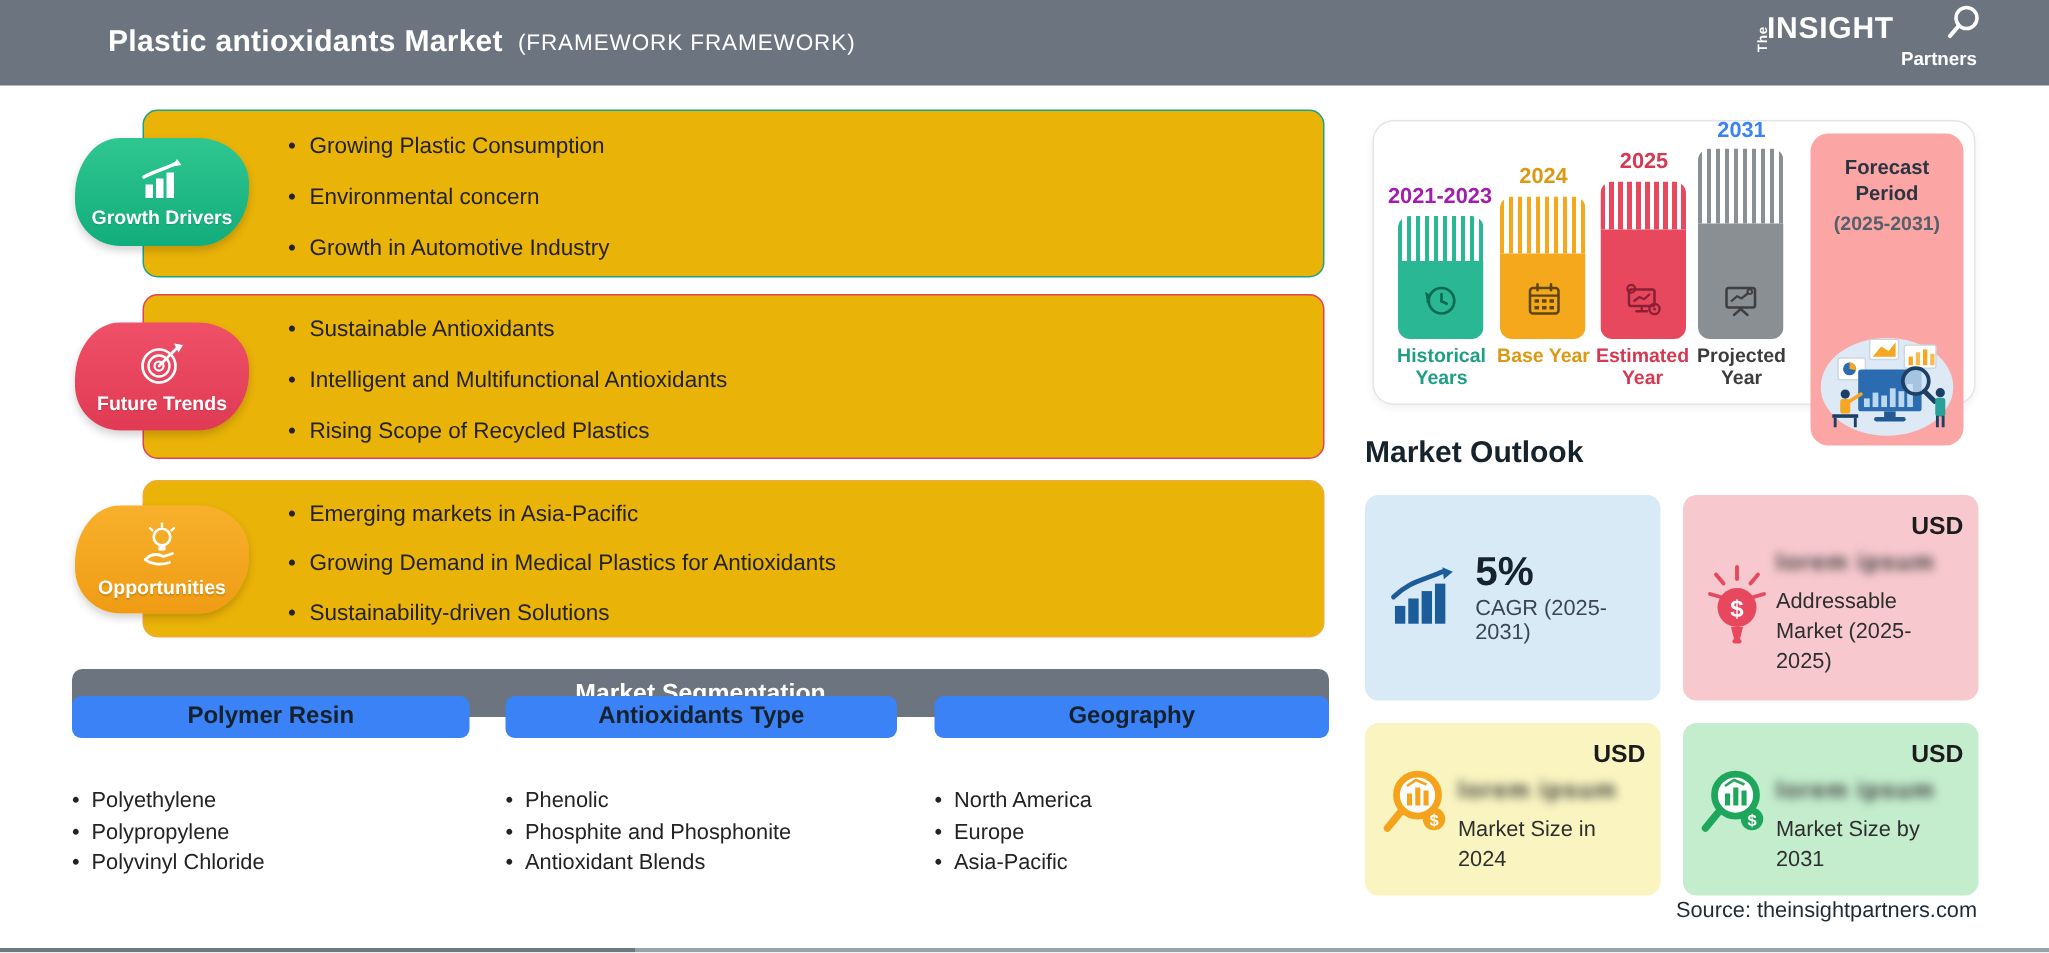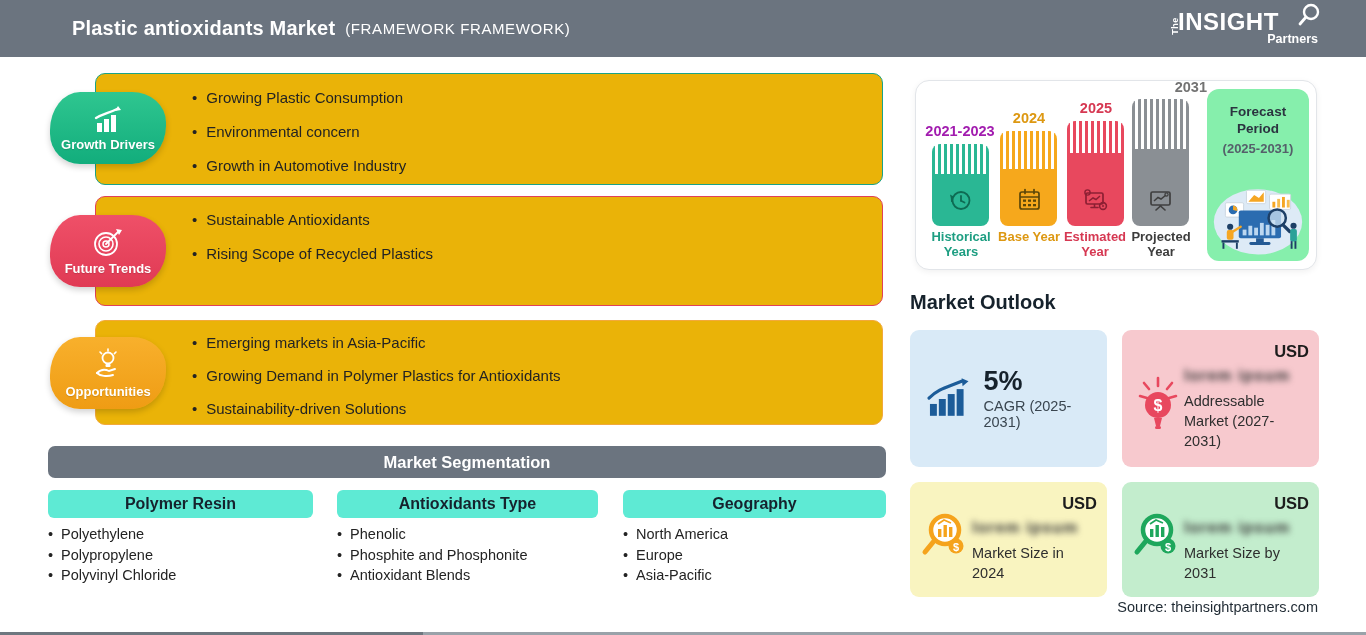--- a/index.html
+++ b/index.html
@@ -6,21 +6,21 @@
   .canvas{position:relative;width:1366px;height:635px;background:#ffffff;overflow:hidden;
           font-family:"Liberation Sans",sans-serif;color:#222;}
 
   
   .header{position:absolute;left:0;top:0;width:1366px;height:57px;background:#6b747f;
           display:flex;align-items:center;}
   .header-title{margin-left:72px;color:#fff;font-size:20px;font-weight:bold;letter-spacing:.2px;}
   .header-subtitle{color:#fff;font-size:15px;font-weight:500;margin-left:10px;letter-spacing:.6px;}
   .logo{position:absolute;right:56px;top:8px;width:136px;height:42px;color:#fff;}
   .logo-the{position:absolute;left:-8px;top:13px;font-size:9px;font-weight:bold;transform:rotate(-90deg);letter-spacing:.5px;}
-  .logo-insight{position:absolute;left:4px;top:0px;font-size:24px;font-weight:800;letter-spacing:.5px;}
+  .logo-insight{position:absolute;left:4px;top:0px;font-size:20px;font-weight:800;letter-spacing:.5px;}
   .logo-lens{position:absolute;right:-14px;top:-6px;}
   .logo-partners{position:absolute;right:-8px;top:24px;font-size:12.5px;font-weight:bold;}
 
   
   .fw-box{position:absolute;left:95px;width:788px;border-radius:10px;background:#eab308;box-sizing:border-box;}
   .fw-box ul{margin:0;padding:0;list-style:none;position:absolute;left:96px;top:0;}
   .fw-box li{font-size:15px;color:#232323;}
   .fw-box li::before{content:"•";margin-right:9px;color:#232323;}
   .box-drivers{top:73px;height:112px;border:1.6px solid #1aa388;}
   .box-trends{top:196px;height:110px;border:1.6px solid #e14158;}
@@ -35,21 +35,21 @@
          box-shadow:0 3px 6px rgba(0,0,0,.18);}
   .badge-label{font-size:13px;font-weight:bold;margin-top:2px;text-shadow:0 1px 1px rgba(0,0,0,.15);}
   .badge-drivers{top:92px;background:linear-gradient(180deg,#2fc690,#12ad7c);}
   .badge-trends{top:215px;background:linear-gradient(180deg,#ef5068,#e03a54);}
   .badge-opps{top:337px;background:linear-gradient(180deg,#f8b02c,#ef9c14);}
 
   
   .seg-bar{position:absolute;left:48px;top:446px;width:838px;height:32px;background:#6b747f;
            border-radius:7px;color:#fff;font-size:16.5px;font-weight:bold;
            display:flex;align-items:center;justify-content:center;}
-  .seg-col-header{position:absolute;top:490px;height:28px;background:#5eead4;border-radius:6px;
+  .seg-col-header{position:absolute;top:464px;height:28px;background:#3b82f6;border-radius:6px;
            display:flex;align-items:center;justify-content:center;
            font-size:16px;font-weight:bold;color:#15222d;}
   .seg-h1{left:48px;width:265px;} .seg-h2{left:337px;width:261px;} .seg-h3{left:623px;width:263px;}
   .seg-list{position:absolute;top:524px;margin:0;padding:0;list-style:none;}
   .seg-list li{font-size:14.5px;color:#232323;line-height:20.5px;}
   .seg-list li::before{content:"•";margin-right:8px;color:#232323;}
   .seg-l1{left:48px;} .seg-l2{left:337px;} .seg-l3{left:623px;}
 
   
   .tl-card{position:absolute;left:915px;top:80px;width:400px;height:188px;background:#fff;
@@ -64,28 +64,28 @@
   .bar2 .tl-stripes{height:38px;background:repeating-linear-gradient(90deg,#f6a81c 0 3px,#fff 3px 6px);}
   .bar2 .tl-solid{height:57px;background:#f6a81c;}
   .bar3{left:151px;top:40px;height:105px;}
   .bar3 .tl-stripes{height:32px;background:repeating-linear-gradient(90deg,#e8485e 0 3px,#fff 3px 6px);}
   .bar3 .tl-solid{height:73px;background:#e8485e;}
   .bar4{left:216px;top:18px;height:127px;}
   .bar4 .tl-stripes{height:50px;background:repeating-linear-gradient(90deg,#8a8f94 0 3px,#fff 3px 6px);}
   .bar4 .tl-solid{height:77px;background:#8a8f94;}
   .tl-year{position:absolute;width:92px;text-align:center;font-size:14.5px;font-weight:bold;}
   .y1{left:-2px;top:42px;color:#a21caf;} .y2{left:67px;top:29px;color:#dd9812;}
-  .y3{left:134px;top:19px;color:#d63852;} .y4{left:199px;top:-2px;color:#737373;text-align:right;}
+  .y3{left:134px;top:19px;color:#d63852;} .y4{left:199px;top:-2px;color:#3b82f6;}
   .tl-caption{position:absolute;top:148px;width:78px;text-align:center;font-size:13px;font-weight:bold;line-height:15px;}
   .c1{left:6px;color:#1e9e82;} .c2{left:74px;color:#dd9812;}
   .c3{left:140px;color:#d63852;} .c4{left:206px;color:#3c3c3c;}
   .tl-icon{position:absolute;top:106px;}
   .i1{left:31px;} .i2{left:100px;} .i3{left:166px;} .i4{left:231px;}
 
-  .forecast{position:absolute;left:291px;top:8px;width:102px;height:172px;background:#86efac;
+  .forecast{position:absolute;left:291px;top:8px;width:102px;height:208px;background:#fca5a5;
             border-radius:12px;text-align:center;}
   .forecast-title{margin-top:14px;font-size:13.5px;font-weight:bold;color:#2b3440;line-height:17px;padding:0 14px;}
   .forecast-range{margin-top:4px;font-size:13px;color:#55606a;font-weight:600;}
   .forecast-illus{position:absolute;left:3px;bottom:2px;}
 
   
   .mo-title{position:absolute;left:910px;top:291px;font-size:20px;font-weight:bold;color:#16222c;}
   .mo-card{position:absolute;border-radius:9px;box-sizing:border-box;}
   .card-cagr{left:910px;top:330px;width:197px;height:137px;background:#d9eaf7;}
   .card-addr{left:1122px;top:330px;width:197px;height:137px;background:#f7c9ce;}
@@ -137,38 +137,39 @@
       <rect x="22" y="10" width="5" height="17" fill="#fff"></rect>
       <path d="M7 13 C14 9 20 8 28 4" fill="none" stroke="#fff" stroke-width="2.4" stroke-linecap="round"></path>
       <path d="M29 1 L32 5 L26 6 Z" fill="#fff"></path>
     </svg>
     <span class="badge-label">Growth Drivers</span>
   </div>
 
   <div class="fw-box box-trends">
     <ul>
       <li>Sustainable Antioxidants</li>
+      <li>Intelligent and Multifunctional Antioxidants</li>
       <li>Rising Scope of Recycled Plastics</li>
     </ul>
   </div>
   <div class="badge badge-trends">
     <svg width="34" height="32" viewBox="0 0 34 32">
       <circle cx="15" cy="17" r="11" fill="none" stroke="#fff" stroke-width="1.8"></circle>
       <circle cx="15" cy="17" r="7" fill="none" stroke="#fff" stroke-width="1.6"></circle>
       <circle cx="15" cy="17" r="3" fill="none" stroke="#fff" stroke-width="1.5"></circle>
       <line x1="15" y1="17" x2="27" y2="5" stroke="#fff" stroke-width="1.8" stroke-linecap="round"></line>
       <path d="M25 2 L31 3 L28 8 Z" fill="#fff"></path>
     </svg>
     <span class="badge-label">Future Trends</span>
   </div>
 
   <div class="fw-box box-opps">
     <ul>
       <li>Emerging markets in Asia-Pacific</li>
-      <li>Growing Demand in Polymer Plastics for Antioxidants</li>
+      <li>Growing Demand in Medical Plastics for Antioxidants</li>
       <li>Sustainability-driven Solutions</li>
     </ul>
   </div>
   <div class="badge badge-opps">
     <svg width="34" height="34" viewBox="0 0 34 34">
       <circle cx="17" cy="10" r="5.5" fill="none" stroke="#fff" stroke-width="1.8"></circle>
       <rect x="14.5" y="16" width="5" height="3" rx="1" fill="#fff"></rect>
       <line x1="17" y1="1" x2="17" y2="3" stroke="#fff" stroke-width="1.6" stroke-linecap="round"></line>
       <line x1="9" y1="4" x2="10.6" y2="5.6" stroke="#fff" stroke-width="1.6" stroke-linecap="round"></line>
       <line x1="25" y1="4" x2="23.4" y2="5.6" stroke="#fff" stroke-width="1.6" stroke-linecap="round"></line>
@@ -340,21 +341,21 @@
       <line x1="6" y1="22" x2="13" y2="24" stroke="#e8485e" stroke-width="2.6" stroke-linecap="round"></line>
       <line x1="42" y1="22" x2="35" y2="24" stroke="#e8485e" stroke-width="2.6" stroke-linecap="round"></line>
       <circle cx="24" cy="31" r="13" fill="#e8485e"></circle>
       <text x="24" y="37" text-anchor="middle" font-family="Liberation Sans, sans-serif" font-size="16" font-weight="bold" fill="#fff">$</text>
       <path d="M20 44 L28 44 L26 52 L22 52 Z" fill="#e8485e"></path>
       <rect x="21" y="52" width="6" height="3" rx="1.5" fill="#e8485e"></rect>
     </svg>
     <div class="mo-text">
       <div class="mo-currency">USD</div>
       <div class="mo-blur">lorem ipsum</div>
-      <div class="mo-label">Addressable Market (2027-2031)</div>
+      <div class="mo-label">Addressable Market (2025-2025)</div>
     </div>
   </div>
 
   <div class="mo-card card-2024">
     <svg class="mo-icon" style="left:8px;top:28px;" width="52" height="56" viewBox="0 0 52 56">
       <circle cx="27" cy="20" r="14" fill="#fff" stroke="#f5a31c" stroke-width="4.5"></circle>
       <rect x="20" y="19" width="3.4" height="8" fill="#f5a31c"></rect>
       <rect x="25.5" y="15" width="3.4" height="12" fill="#f5a31c"></rect>
       <rect x="31" y="17" width="3.4" height="10" fill="#f5a31c"></rect>
       <polyline points="20,14 26,10 33,13" fill="none" stroke="#f5a31c" stroke-width="1.8"></polyline>

